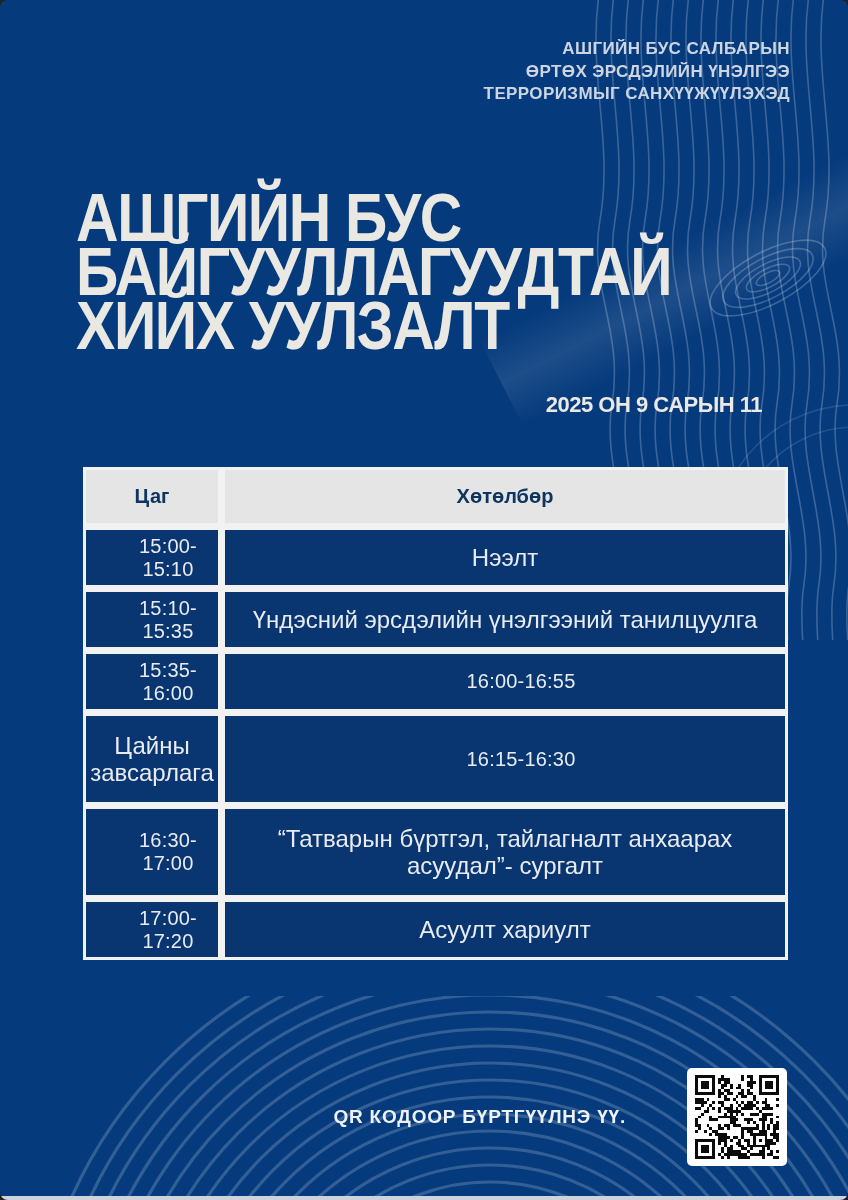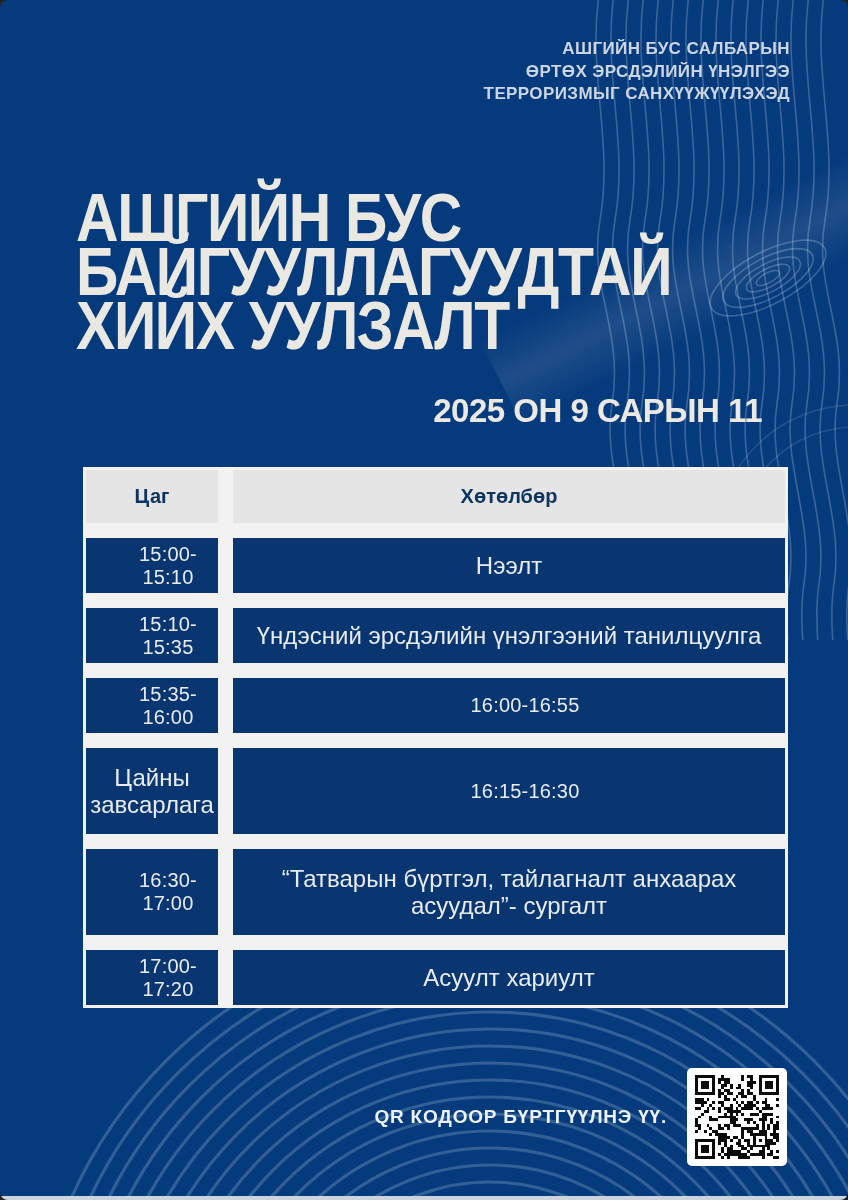--- a/index.html
+++ b/index.html
@@ -26,38 +26,38 @@
   }
   
   .title{
     position:absolute;top:190px;left:76px;margin:0;
     color:#eae8e3;font-weight:700;font-size:64px;line-height:50px;letter-spacing:-1.5px;
     transform:scale(0.92,1.08);transform-origin:left top;white-space:nowrap;
   }
   
   .date{
     position:absolute;top:392px;right:86px;
-    color:#ece9e4;font-weight:700;font-size:33px;letter-spacing:-0.5px;
+    color:#ece9e4;font-weight:700;font-size:22px;letter-spacing:-0.5px;
   }
   
   .schedule{
     position:absolute;left:83px;top:467px;width:699px;
-    display:grid;grid-template-columns:132px 1fr;gap:15px;
+    display:grid;grid-template-columns:132px 1fr;gap:7px;
     background:#f2f2f2;padding:3px;
   }
   .cell{display:flex;align-items:center;justify-content:center;text-align:center;}
   .cell.head{background:#e5e5e5;color:#0e3560;font-weight:700;font-size:20px;min-height:53px;}
   .cell.body{background:#093571;color:#e8ecf1;font-size:24px;}
   .cell.time{font-size:20px;letter-spacing:0.2px;padding-left:32px;}
   .cell.rs{min-height:55px;}
   .cell.rd{min-height:86px;}
   .cell.prog span{display:inline-block;max-width:505px;line-height:27px;}
   
   .footer{
-    position:absolute;top:1068px;right:61px;display:flex;align-items:center;
+    position:absolute;top:1068px;right:61px;display:flex;align-items:center;gap:41px;
   }
   .qr-label{
     color:#eef1f5;font-weight:700;font-size:19px;letter-spacing:0.8px;margin-right:20px;white-space:nowrap;
   }
   .qr-tile{
     width:100px;height:98px;background:#ffffff;border-radius:5px;
     display:flex;align-items:center;justify-content:center;
   }
   .qr-tile svg{width:84px;height:84px;}
 </style>

